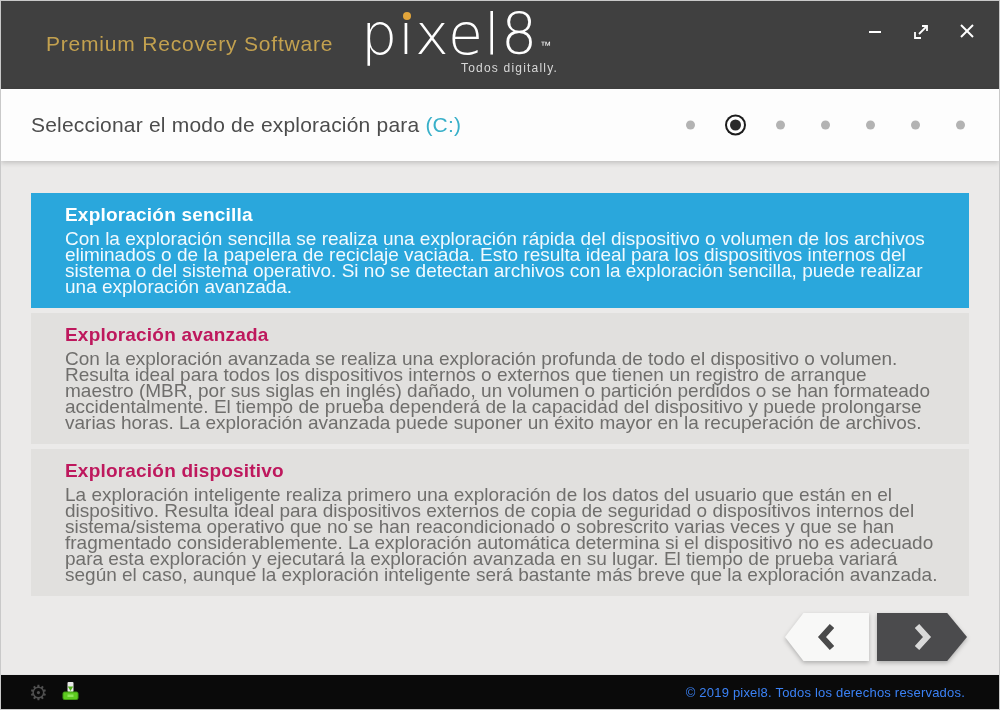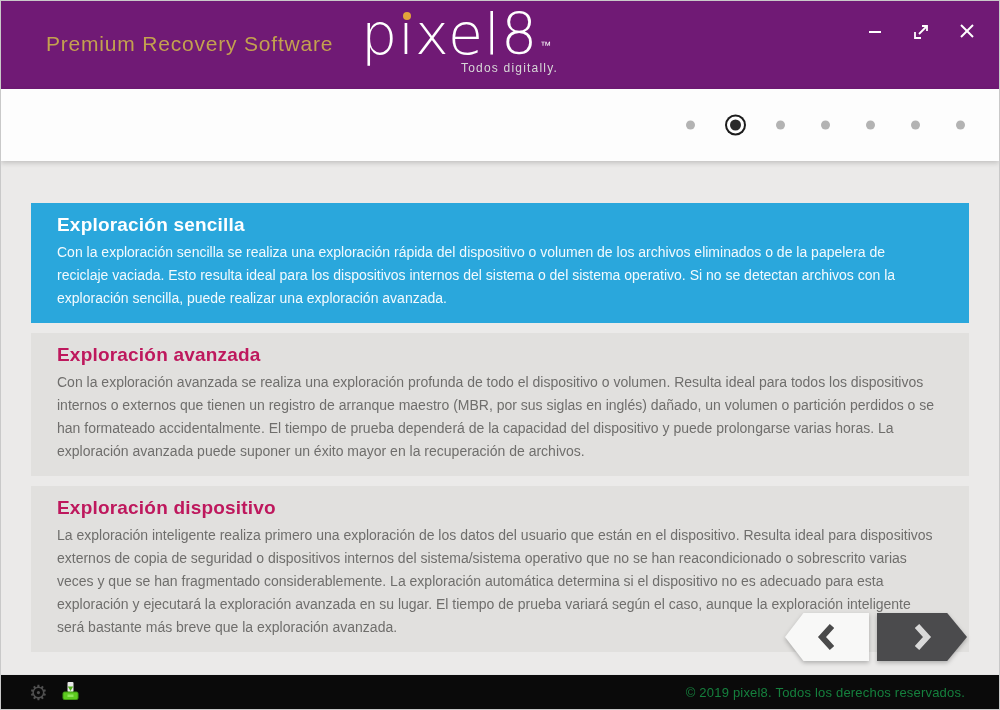--- a/index.html
+++ b/index.html
@@ -6,21 +6,21 @@
   html,body { background:#9e9e9e; }
   body { font-family:"Liberation Sans", sans-serif; }
   .window {
     position:relative; width:1000px; height:710px; overflow:hidden;
     background:#ebeae9; border:1px solid #c9c9c9; margin:0 auto;
   }
 
   
   .header {
     position:absolute; top:0; left:0; width:100%; height:88px;
-    background:#701a75;
+    background:#404040;
   }
   .brand-tagline {
     position:absolute; left:45px; top:31px;
     color:var(--gold,#c3a14f); font-size:21px; letter-spacing:0.8px;
     font-weight:400;
   }
   .logo { position:absolute; left:360px; top:-2px; width:200px; text-align:left; }
   .logo-text {
     color:#ffffff; font-size:57px; font-weight:200;
     font-family:"DejaVu Sans", sans-serif; letter-spacing:1px; line-height:70px;
@@ -64,26 +64,25 @@
   .dot.active {
     width:11px; height:11px; background:#2b2b2b;
     box-shadow:0 0 0 3px #ffffff, 0 0 0 5px #1c1c1c;
     margin:0 17px;
   }
 
   
   .main { position:absolute; top:160px; left:0; width:100%; height:515px; background:#ebeae9; }
   .panels { position:absolute; top:32px; left:30px; right:30px; }
   .mode-panel {
-    background:#e1e0de; padding:11px 30px 13px 26px; margin-bottom:5px;
+    background:#e1e0de; padding:11px 30px 13px 34px; margin-bottom:5px;
     cursor:pointer;
-    margin-top:10px;
   }
   .mode-panel h2 { font-size:19px; font-weight:700; color:#be185d; margin-bottom:5px; letter-spacing:0.2px; }
-  .mode-panel p { font-size:14px; line-height:23px; color:#6f6e6c; }
+  .mode-panel p { font-size:19px; line-height:16px; color:#6f6e6c; }
   .mode-panel.selected { background:var(--accent-blue,#2aa7dc); }
   .mode-panel.selected h2 { color:#ffffff; }
   .mode-panel.selected p { color:#f2fafe; }
 
   
   .nav-buttons { position:absolute; top:612px; right:32px; display:flex; gap:8px; z-index:3; }
   .nav-btn { border:none; padding:0; cursor:pointer; height:48px; background:transparent;
     filter:drop-shadow(0 2px 2px rgba(0,0,0,0.25)); }
   .nav-btn .shape { height:48px; display:flex; align-items:center; justify-content:center; }
   .nav-btn.back .shape {
@@ -99,21 +98,21 @@
   
   .footer {
     position:absolute; bottom:0; left:0; width:100%; height:35px;
     background:#0a0a0a; border-top:1px solid #e4e4e4;
   }
   .footer-icons { position:absolute; left:28px; top:0; height:100%; display:flex; align-items:center; gap:12px; }
   .gear-btn { background:none; border:none; cursor:pointer; color:#4f4f4f; font-size:21px; line-height:1; padding:0; }
   .usb-btn { background:none; border:none; cursor:pointer; padding:0; }
   .copyright {
     position:absolute; right:34px; top:50%; transform:translateY(-50%);
-    color:#15803d; font-size:13px; letter-spacing:0.2px;
+    color:#3b82f6; font-size:13px; letter-spacing:0.2px;
   }
 </style>
 </head>
 <body>
 
 <div class="window">
 
   <div class="header">
     <div class="brand-tagline">Premium Recovery Software</div>
 
@@ -138,20 +137,21 @@
       <button class="win-btn" title="Close">
         <svg width="16" height="16" viewBox="0 0 16 16">
           <line x1="2" y1="2" x2="14" y2="14" stroke="#ffffff" stroke-width="2"></line>
           <line x1="14" y1="2" x2="2" y2="14" stroke="#ffffff" stroke-width="2"></line>
         </svg>
       </button>
     </div>
   </div>
 
   <div class="title-bar">
+    <h1 class="page-title"><span>Seleccionar el modo de exploración para</span><span class="drive-label">(C:)</span></h1>
     <div class="progress-dots">
         <span class="dot"></span>
         <span class="dot active"></span>
         <span class="dot"></span>
         <span class="dot"></span>
         <span class="dot"></span>
         <span class="dot"></span>
         <span class="dot"></span>
       </div>
   </div>

